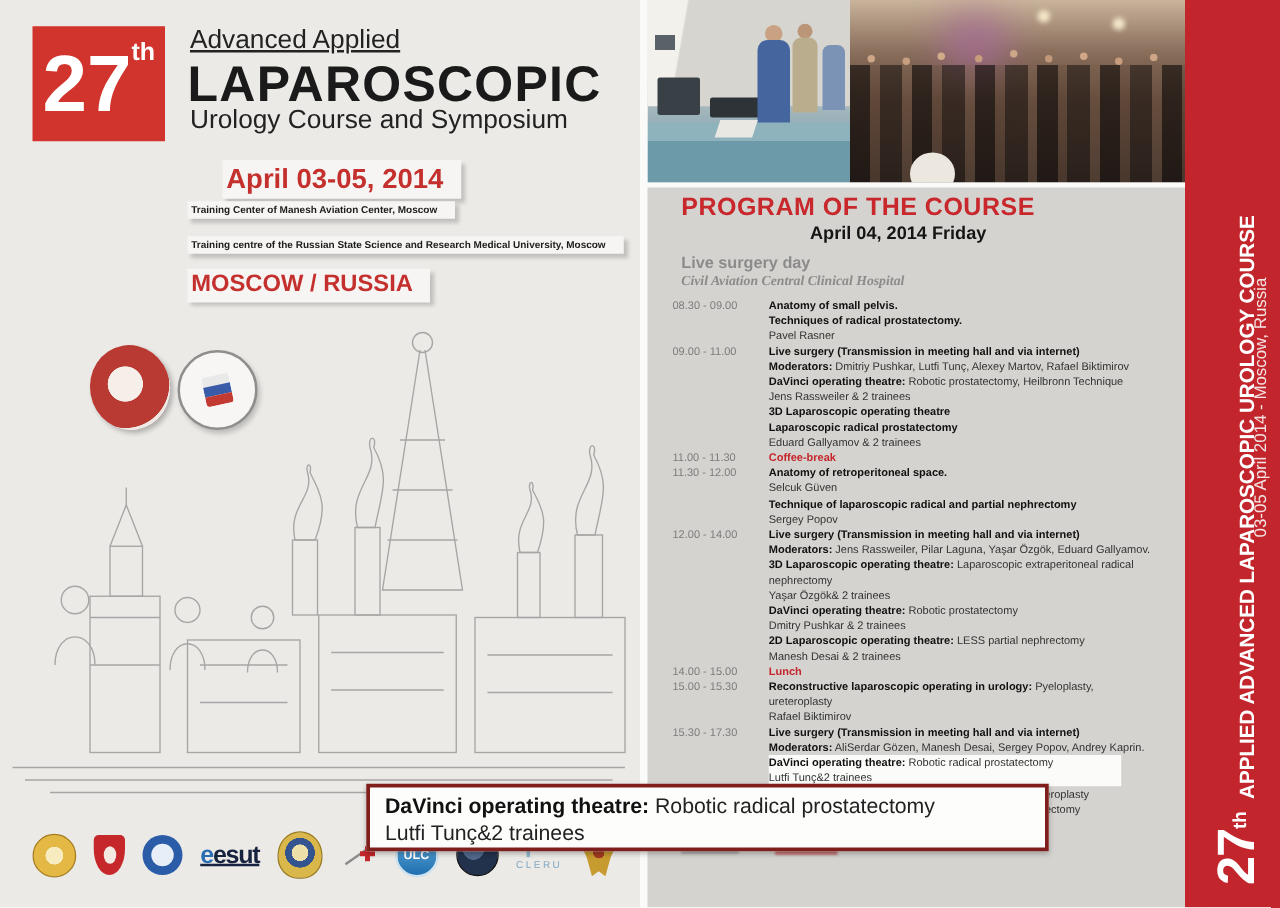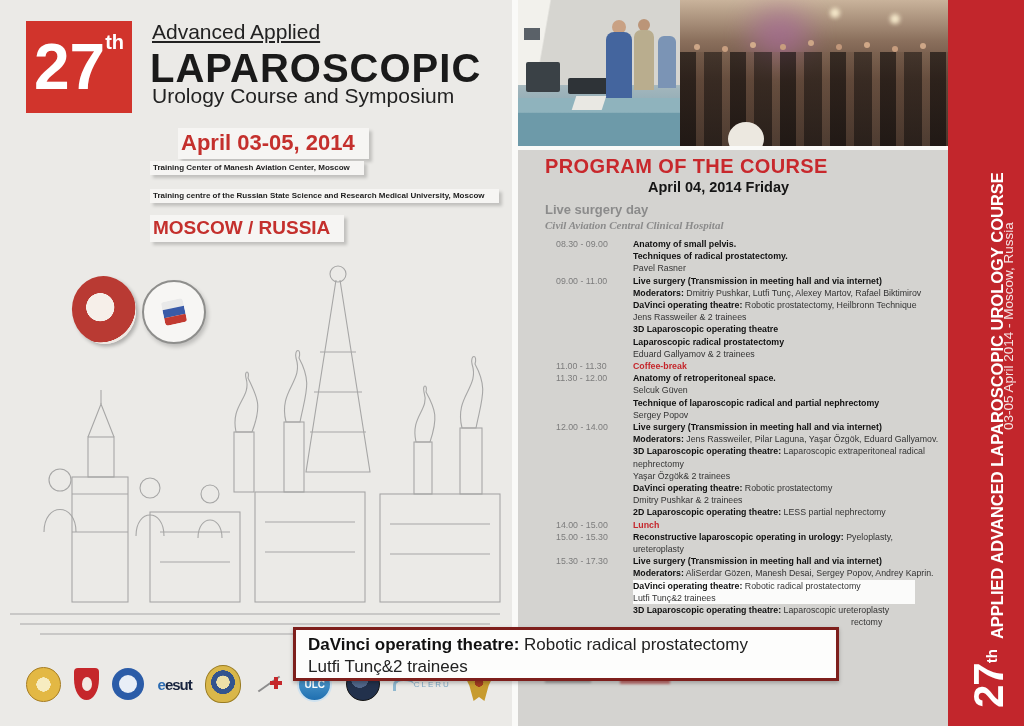--- a/index.html
+++ b/index.html
@@ -38,34 +38,34 @@
              display:flex;align-items:center;justify-content:space-between;}
   .logo{flex:0 0 auto;}
   .logo-tuyk{width:33px;height:33px;border-radius:50%;
     background:radial-gradient(circle,#f7ecc0 0 30%,#e3b844 31% 75%,#b98b26 100%);border:1px solid #a67c1f;}
   .logo-shield{width:25px;height:32px;background:#c5272b;border-radius:4px 4px 50% 50%/4px 4px 65% 65%;
     display:flex;align-items:center;justify-content:center;}
   .logo-shield i{width:10px;height:14px;background:#f3e9e2;border-radius:50%;}
   .logo-blue-circle{width:32px;height:32px;border-radius:50%;background:#2b5ca8;
     display:flex;align-items:center;justify-content:center;}
   .logo-blue-circle i{width:18px;height:18px;border-radius:50%;background:#e8eef7;}
-  .logo-esut{font-size:15px;font-weight:bold;color:#17233e;letter-spacing:-1px;}
+  .logo-esut{font-size:20px;font-weight:bold;color:#17233e;letter-spacing:-1px;text-decoration:underline;}
   .logo-esut em{font-style:normal;color:#2b6cb3;}
   .logo-gold{width:34px;height:36px;border-radius:50% 50% 45% 45%;
     background:radial-gradient(circle at 50% 45%,#ecdfa8 0 25%,#33548e 26% 45%,#d9b74a 46% 100%);border:1px solid #9a7c22;}
   .logo-cross{position:relative;width:30px;height:30px;}
   .logo-cross .diag{position:absolute;left:2px;top:14px;width:26px;height:2px;background:#8c8c8c;transform:rotate(-35deg);}
   .logo-cross .c1{position:absolute;left:16px;top:12px;width:12px;height:4px;background:#c5272b;}
   .logo-cross .c2{position:absolute;left:20px;top:8px;width:4px;height:12px;background:#c5272b;}
   .logo-ulc{width:31px;height:31px;border-radius:50%;background:linear-gradient(180deg,#63abd9,#1f6fb0);
     color:#fff;font-weight:bold;font-size:10px;display:flex;align-items:center;justify-content:center;
     border:2px solid #cfe2ef;}
   .logo-dark{width:32px;height:32px;border-radius:50%;
     background:radial-gradient(circle at 40% 35%,#51678a 0 30%,#22314c 31% 100%);border:1px solid #111;}
-  .logo-cleru{display:flex;flex-direction:row;align-items:center;color:#7fa9c4;}
+  .logo-cleru{display:flex;flex-direction:column;align-items:center;color:#7fa9c4;}
   .logo-cleru .swoosh{width:18px;height:10px;border:3px solid #8fb8cf;border-bottom:none;border-right:none;
     border-radius:50% 50% 0 0;}
   .logo-cleru .txt{font-size:8px;letter-spacing:2px;margin-top:1px;}
   .logo-eagle{width:30px;height:34px;background:radial-gradient(circle at 50% 45%,#a33b22 0 18%,#c79b2f 19% 100%);
     clip-path:polygon(50% 0,68% 12%,100% 22%,82% 55%,68% 100%,50% 88%,32% 100%,18% 55%,0 22%,32% 12%);}
 
   
   .photos{position:absolute;left:518px;top:0;width:430px;height:146px;display:flex;}
   .photo1{position:relative;width:162px;height:146px;overflow:hidden;
     background:linear-gradient(180deg,#dddcd6 0%,#cfd0cc 40%,#9fb4bb 62%,#6f98a8 100%);}
@@ -99,21 +99,21 @@
   .gutter-h{position:absolute;left:518px;top:146px;width:430px;height:4px;background:#fafaf8;}
 
   
   .program-panel{position:absolute;left:518px;top:150px;width:448px;height:576px;background:#d4d3d0;}
   .prog-heading{margin:5px 0 0 27px;font-size:20px;font-weight:bold;color:#c8282c;letter-spacing:.4px;}
   .prog-date{margin:1px 0 0 130px;font-size:14.5px;font-weight:bold;color:#151515;}
   .day-type{margin:7px 0 0 27px;font-size:13px;font-weight:bold;color:#8b8b8b;}
   .prog-venue{margin:2px 0 0 27px;font-size:11px;font-weight:bold;font-style:italic;color:#8b8b8b;font-family:Liberation Serif, serif;}
   .rows{margin-top:7px;}
   .prog-row{display:flex;}
-  .prog-time{flex:0 0 77px;margin-left:38px;font-size:8.8px;color:#7c7c7c;line-height:12.2px;}
+  .prog-time{flex:0 0 77px;margin-left:20px;font-size:8.8px;color:#7c7c7c;line-height:12.2px;}
   .prog-content{flex:0 0 308px;font-size:8.8px;color:#333;line-height:12.2px;}
   .prog-line b{color:#101010;}
   .prog-line.red, .prog-line.red b{color:#c5262b;}
   .prog-line.hl{background:#fbfbfa;width:282px;}
   .prog-line.tail{margin-left:218px;}
   .smudge-g{position:absolute;left:545px;top:676px;width:46px;height:7px;background:rgba(120,120,120,.5);filter:blur(1px);}
   .smudge-r{position:absolute;left:620px;top:676px;width:50px;height:8px;background:rgba(180,40,40,.55);filter:blur(1px);}
 
   
   .callout{position:absolute;left:293px;top:627px;width:528px;height:42px;background:#fdfdfc;
@@ -303,32 +303,34 @@
         <div class="prog-row">
           <div class="prog-time">12.00 - 14.00</div>
           <div class="prog-content">
             <div class="prog-line"><b>Live surgery (Transmission in meeting hall and via internet)</b></div>
             <div class="prog-line"><b>Moderators:</b> Jens Rassweiler, Pilar Laguna,  Yaşar Özgök, Eduard Gallyamov.</div>
             <div class="prog-line"><b>3D Laparoscopic operating theatre:</b> Laparoscopic extraperitoneal radical nephrectomy</div>
             <div class="prog-line">Yaşar Özgök&amp; 2 trainees</div>
             <div class="prog-line"><b>DaVinci operating theatre:</b> Robotic prostatectomy</div>
             <div class="prog-line">Dmitry Pushkar &amp; 2 trainees</div>
             <div class="prog-line"><b>2D Laparoscopic operating theatre:</b> LESS partial nephrectomy</div>
+            <div class="prog-line">Manesh Desai &amp; 2 trainees</div>
           </div>
         </div>
         <div class="prog-row">
           <div class="prog-time">14.00 - 15.00</div>
           <div class="prog-content">
             <div class="prog-line red"><b>Lunch</b></div>
           </div>
         </div>
         <div class="prog-row">
           <div class="prog-time">15.00 - 15.30</div>
           <div class="prog-content">
             <div class="prog-line"><b>Reconstructive laparoscopic operating in urology:</b> Pyeloplasty, ureteroplasty</div>
+            <div class="prog-line">Rafael Biktimirov</div>
           </div>
         </div>
         <div class="prog-row">
           <div class="prog-time">15.30 - 17.30</div>
           <div class="prog-content">
             <div class="prog-line"><b>Live surgery (Transmission in meeting hall and via internet)</b></div>
             <div class="prog-line"><b>Moderators:</b> AliSerdar  Gözen, Manesh Desai, Sergey Popov, Andrey Kaprin.</div>
             <div class="prog-line hl"><b>DaVinci operating theatre:</b> Robotic radical prostatectomy</div>
             <div class="prog-line hl">Lutfi Tunç&amp;2 trainees</div>
             <div class="prog-line"><b>3D Laparoscopic operating theatre:</b> Laparoscopic ureteroplasty</div>

